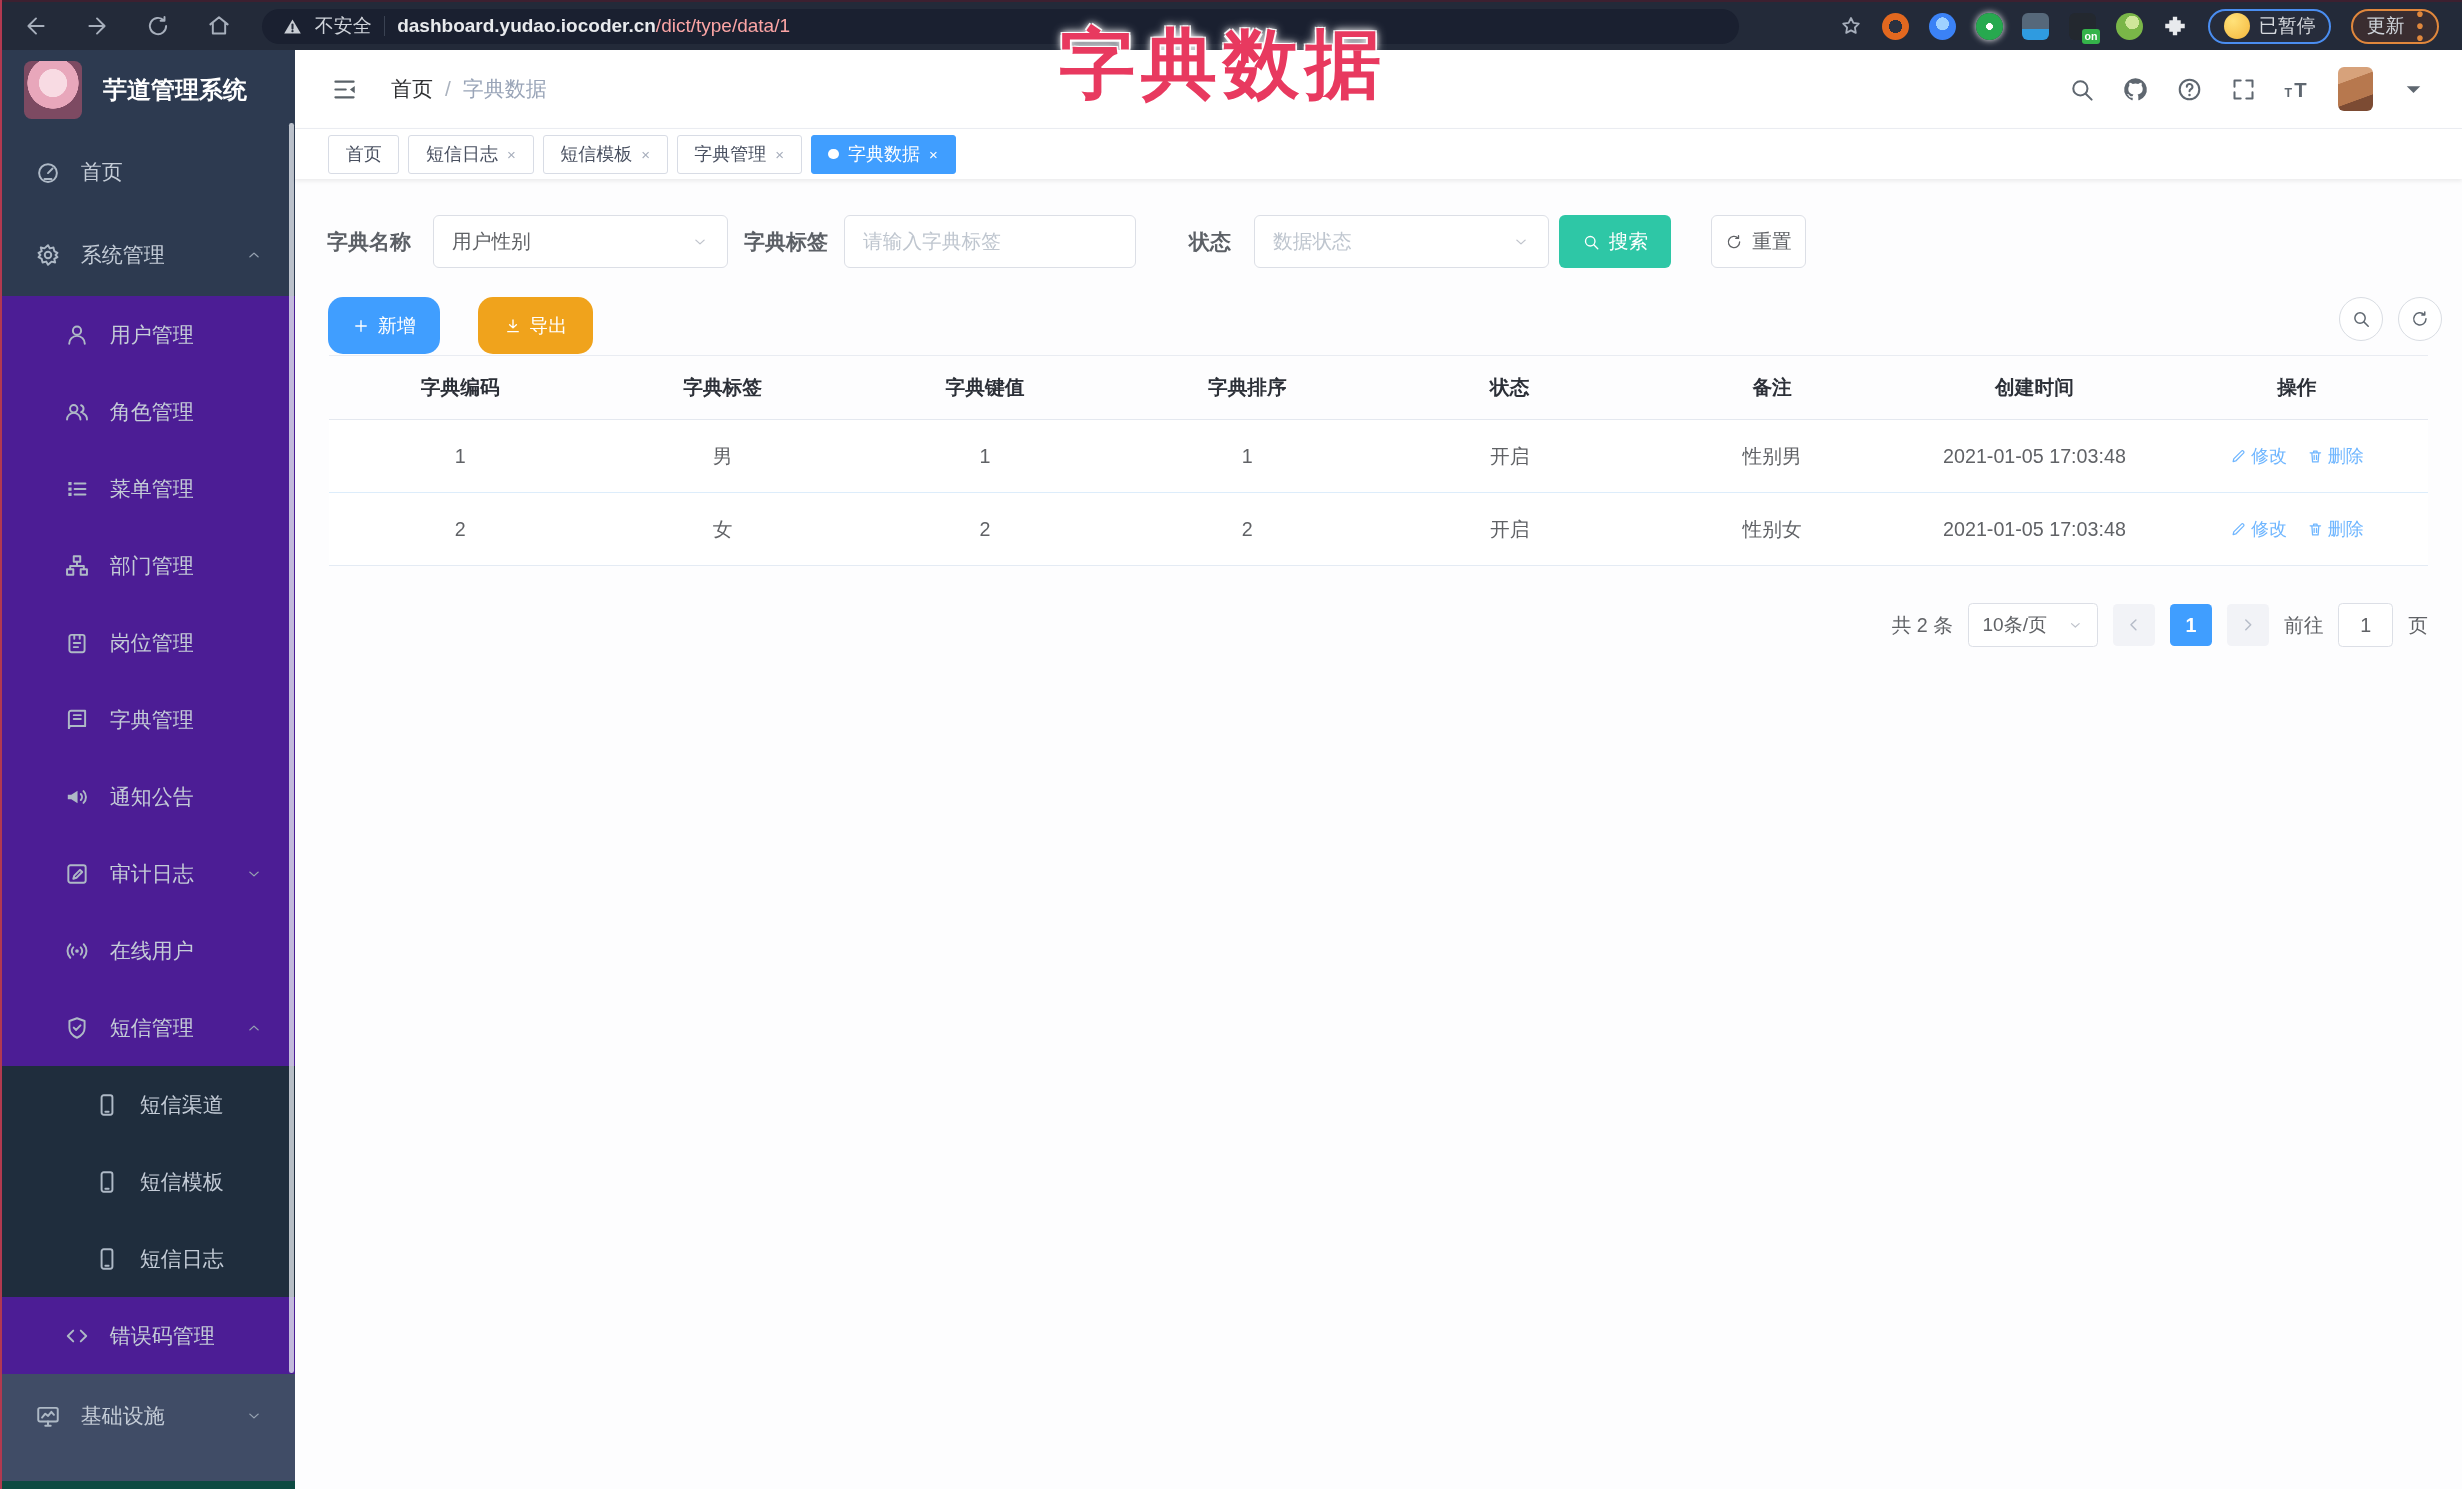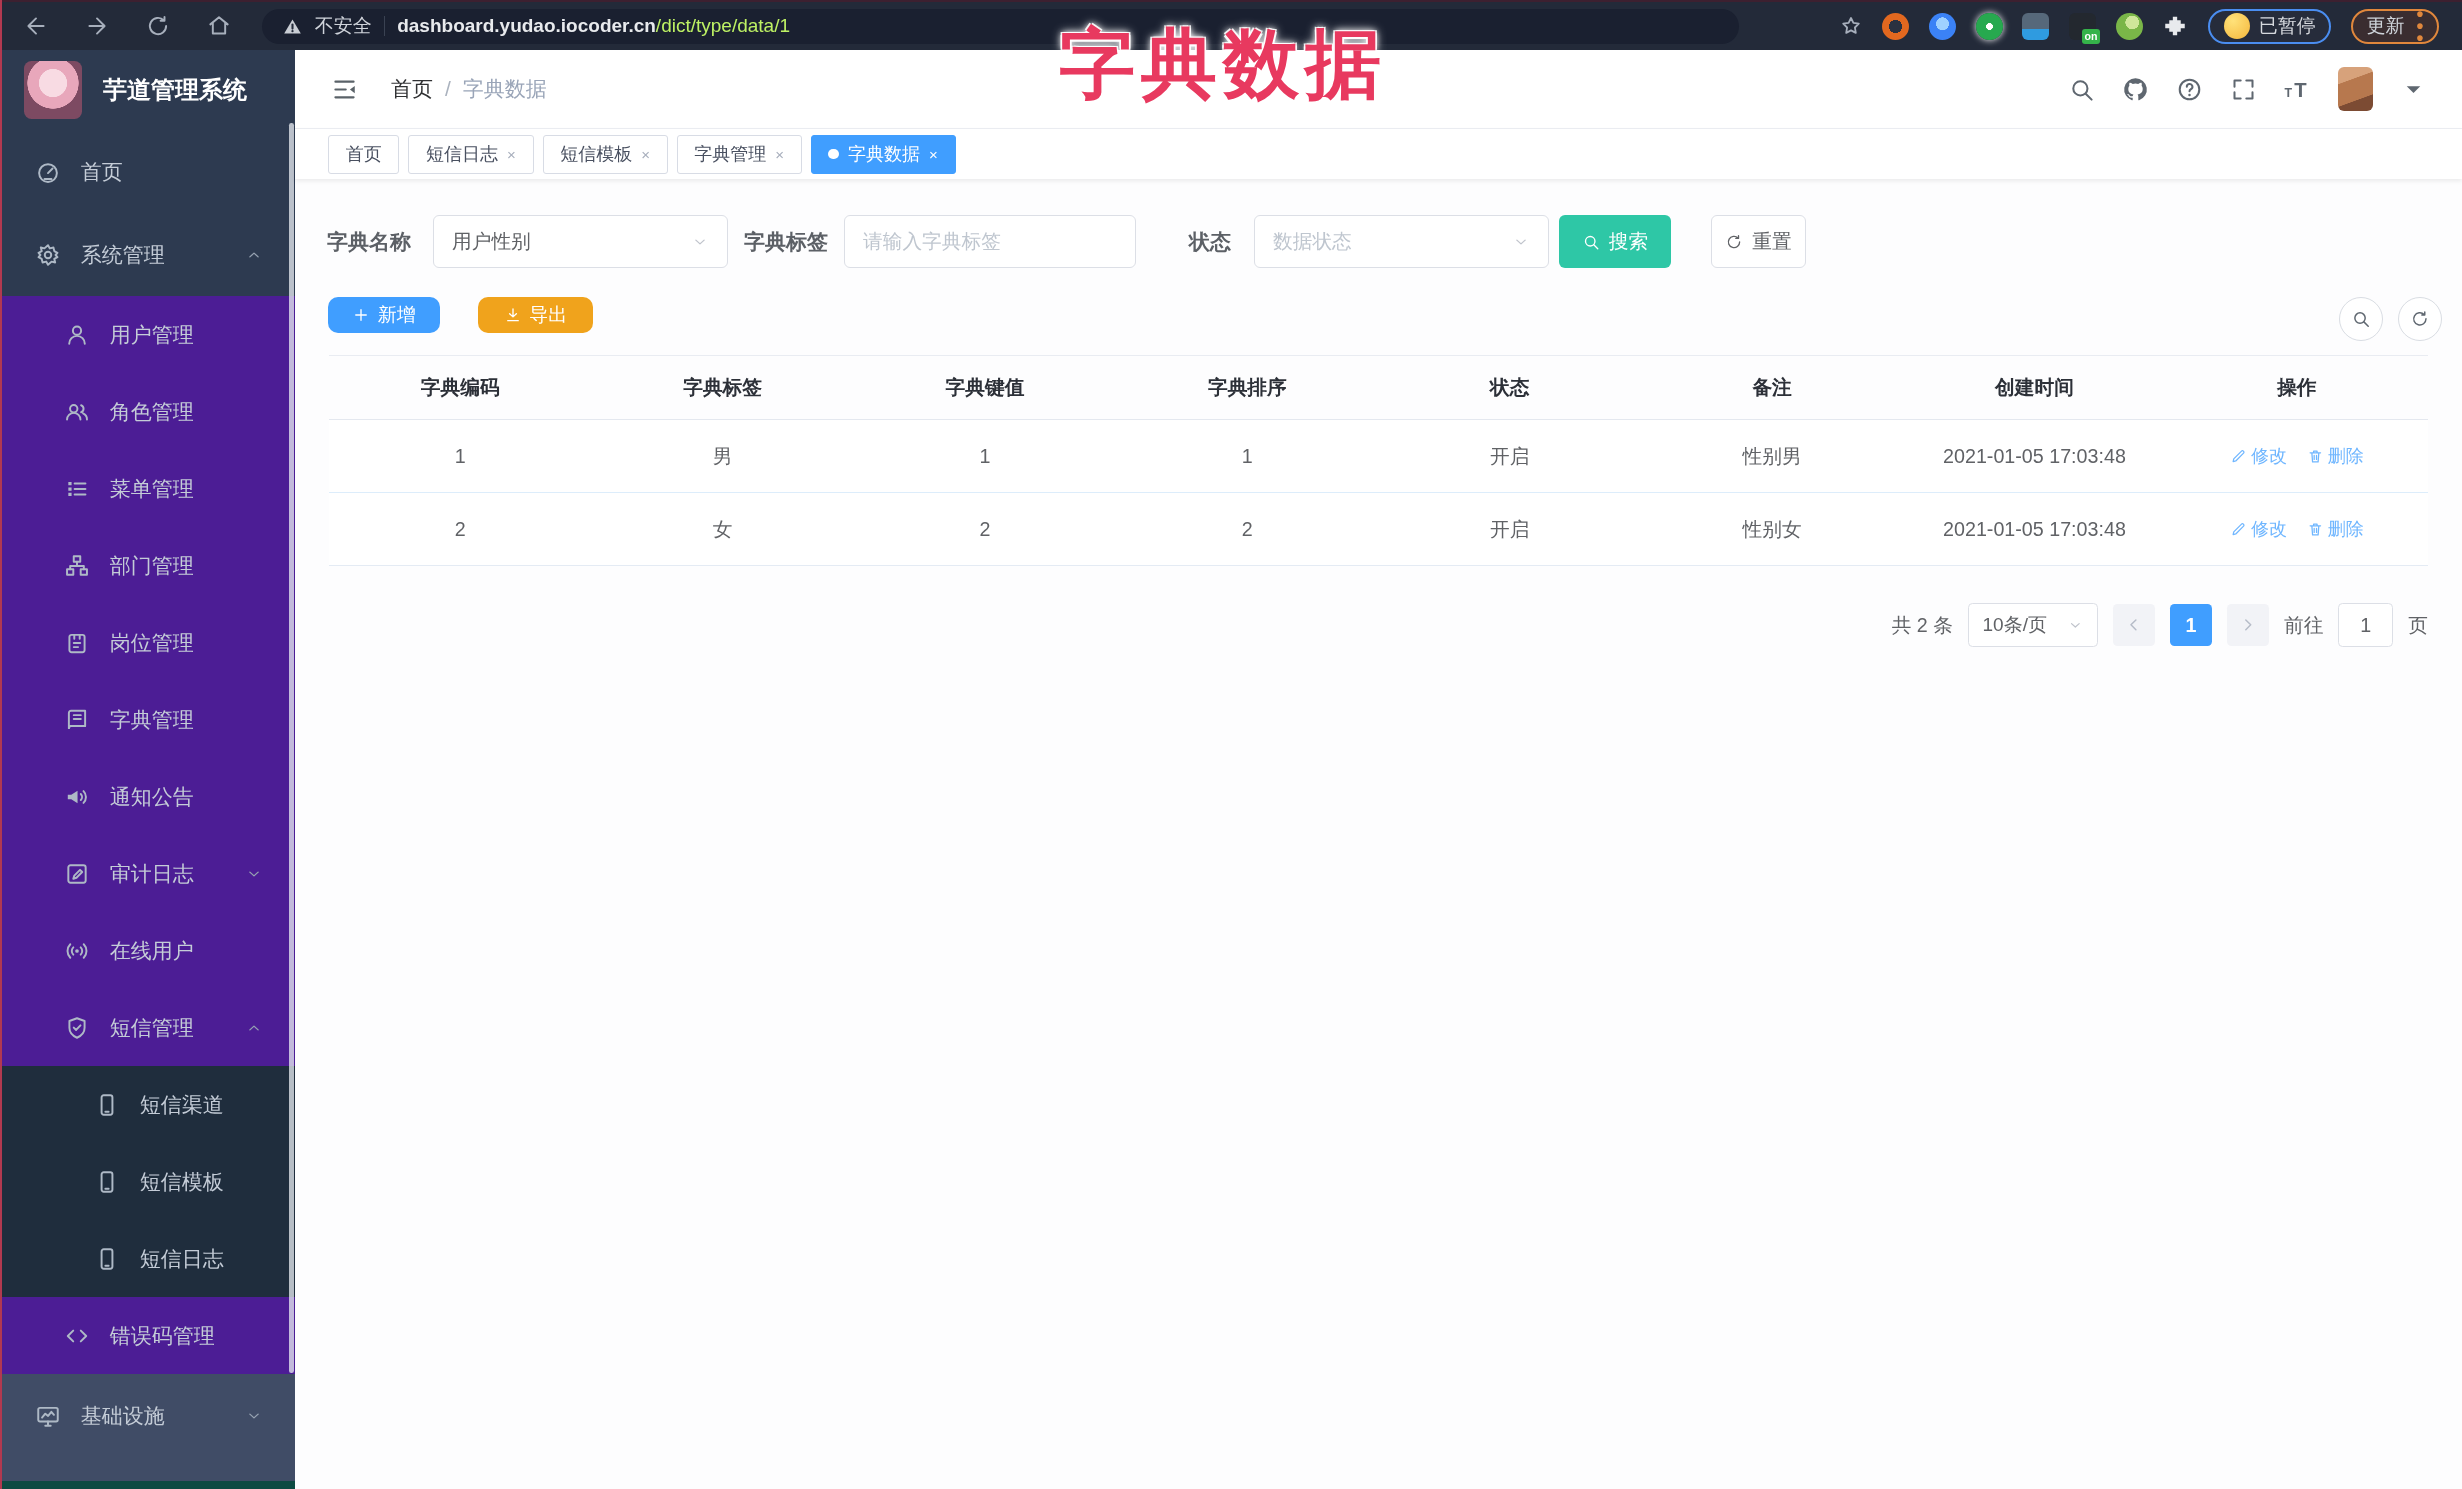--- a/index.html
+++ b/index.html
@@ -14,21 +14,21 @@
   
   .browser-bar { position:relative; height:50px; background:#232a39; display:flex; align-items:center; padding:0 23px; border-top:2.3px solid #3d2030; }
   .bnav { display:flex; align-items:center; gap:35px; color:#a7afbc; }
   .bnav .i { font-size:26px; }
   .omnibox { margin-left:30px; width:1477px; height:35px; background:#1a2030; border-radius:17.4px; display:flex; align-items:center; padding:0 19.7px; gap:12px; }
   .omnibox .warn { font-size:21px; color:#c9cdd4; }
   .sec-label { color:#cfd3da; font-size:19px; }
   .omni-div { width:1.5px; height:19.7px; background:#3a4252; }
   .url { font-size:19px; }
   .url .domain { color:#e8eaed; font-weight:bold; }
-  .url .path { color:#bef264; }
+  .url .path { color:#fca5a5; }
   .bright { margin-left:auto; display:flex; align-items:center; gap:19.7px; }
   .star { color:#a7afbc; font-size:24px; }
   .ext { width:27px; height:27px; border-radius:50%; position:relative; flex:none; }
   .ext.sq { border-radius:6px; }
   .ext .badge-on { position:absolute; right:-4.5px; bottom:-4.5px; background:#35b34a; color:#fff; font-size:10.6px; line-height:1; padding:2.3px 3px; border-radius:3px; font-weight:bold; }
   .pill { height:35px; border-radius:17.4px; display:flex; align-items:center; gap:9px; padding:0 13.6px; font-size:19px; }
   .paused-pill { border:2.3px solid #4a8df0; color:#d6d9de; background:#262c3b; }
   .emoji-face { width:26px; height:26px; border-radius:50%; background:radial-gradient(circle at 35% 30%,#ffe27a,#f5b73c); position:relative; }
   .update-pill { border:2.3px solid #e0873c; color:#ced3d9; background:#3a2d30; gap:12px; }
   .kebab { color:#e0873c; font-size:19.7px; font-weight:bold; letter-spacing:0; line-height:0.62; display:inline-block; }
@@ -84,21 +84,21 @@
   .box .dchev { margin-left:auto; color:#c0c4cc; font-size:18px; }
   .box input { border:none; outline:none; width:100%; font-size:19.7px; color:#606266; font-family:inherit; background:transparent; }
   .box input::placeholder { color:#bfc6cf; }
   .btn { position:absolute; top:0; height:53px; border-radius:6px; display:flex; align-items:center; justify-content:center; gap:9px; font-size:19.7px; cursor:pointer; border:0.8px solid transparent; }
   .btn .i { font-size:18px; }
   .btn-search { background:#2ec7a6; color:#fff; }
   .btn-reset { background:#fff; color:#606266; border-color:#dcdfe6;margin-left:20px; }
 
   
   .actions { position:absolute; top:118px; left:0; right:0; height:44px; }
-  .abtn { position:absolute; top:0; height:36px; border-radius:10px; display:flex; align-items:center; justify-content:center; gap:7.6px; font-size:19px; color:#fff; cursor:pointer; }
+  .abtn { position:absolute; top:0; height:57px; border-radius:15px; display:flex; align-items:center; justify-content:center; gap:7.6px; font-size:19px; color:#fff; cursor:pointer; }
   .abtn .i { font-size:18px; }
   .abtn-add { left:33px; width:112px; background:#409eff; }
   .abtn-export { left:156px; width:115px; background:#f0a31c;margin-left:27px; }
   .cbtn { position:absolute; top:0; width:44px; height:44px; border-radius:50%; background:#fff; border:0.8px solid #d9dde3; color:#5f6770; display:flex; align-items:center; justify-content:center; cursor:pointer; }
   .cbtn .i { font-size:19.7px; }
 
   
   .table { position:absolute; left:34px; width:2099px; top:176px; font-size:19.7px; }
   .t-head { display:grid; grid-template-columns:repeat(8,1fr); height:65px; align-items:center; border-top:0.8px solid #e9ecf2; border-bottom:0.8px solid #e4e8ef; color:#2c3038; font-weight:bold; }
   .t-row { display:grid; grid-template-columns:repeat(8,1fr); height:73px; align-items:center; color:#606266; background:#fff; border-bottom:0.8px solid #ddedfb; }

